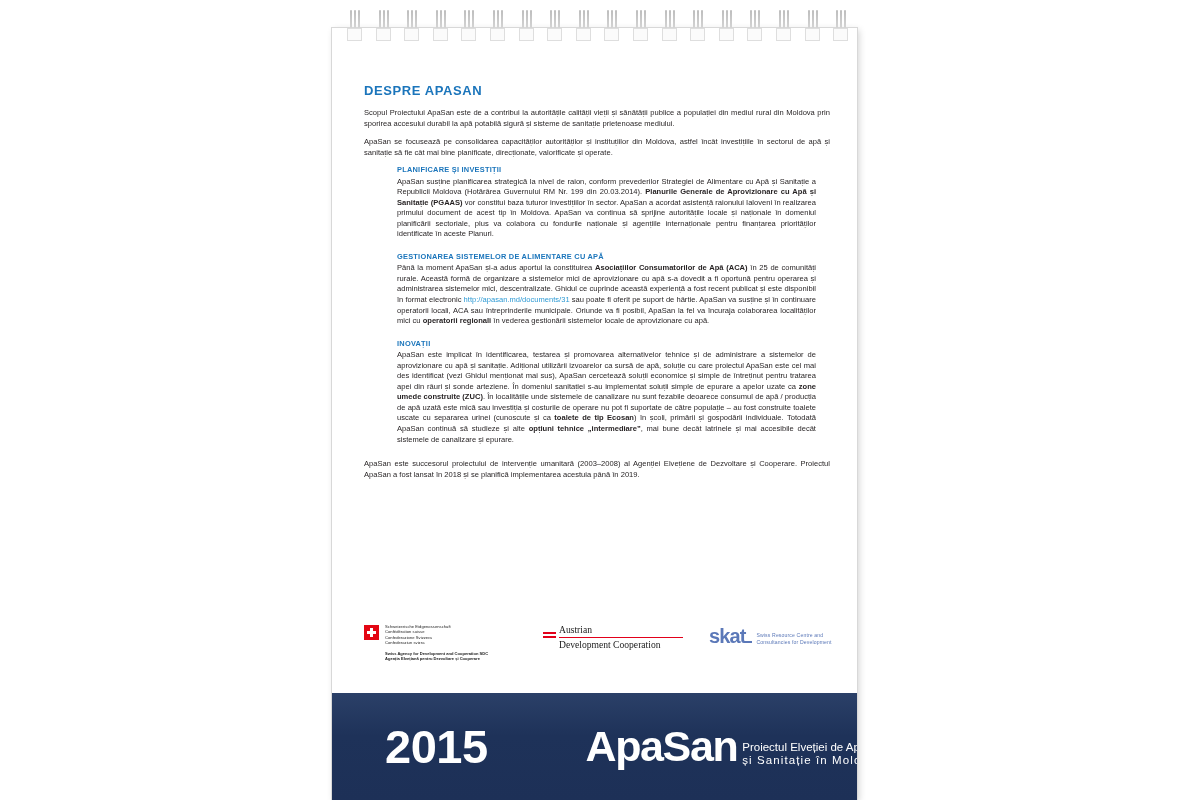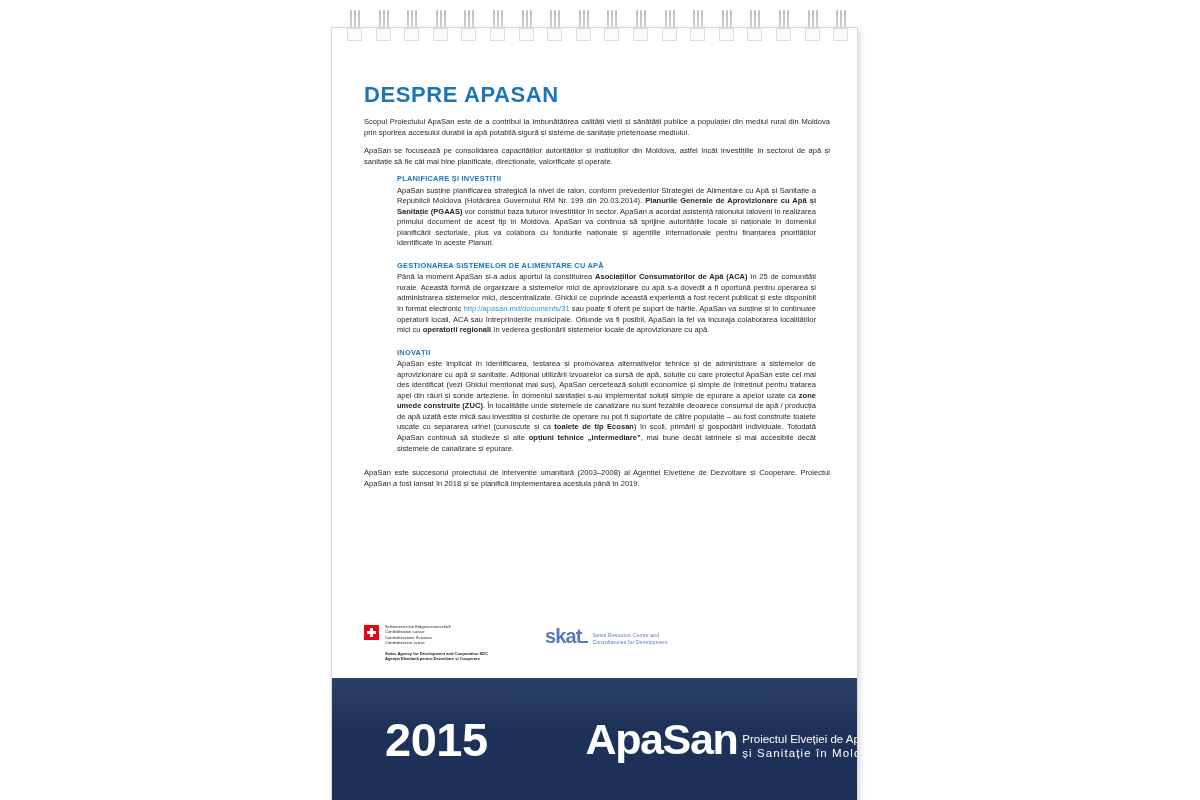--- a/index.html
+++ b/index.html
@@ -72,21 +72,21 @@
     left: 0;
     top: 0;
     right: 0;
     bottom: 107px;
     padding: 56px 27px 0 32px;
     box-sizing: border-box;
   }
 
   h1#page-title {
     color: #1b75bb;
-    font-size: 22px;
+    font-size: 13px;
     font-weight: bold;
     letter-spacing: 0.6px;
     margin: 0 0 11px 0;
     line-height: 1;
   }
 
   p.body-text {
     font-size: 7.55px;
     line-height: 10.6px;
     color: #231f20;
@@ -190,21 +190,21 @@
   .skat-tag { margin-left: 11px; padding-top: 3px; }
   .skat-tag div {
     font-size: 5.1px; line-height: 6.3px; color: #5b78b8;
     white-space: nowrap; letter-spacing: 0.15px;
   }
 
   
   #bottom-band {
     position: absolute;
     left: 0; right: 0; bottom: 0;
-    height: 122px;
+    height: 107px;
     background: linear-gradient(to bottom, #2b4068 0%, #1e3259 40%, #1d3057 100%);
     display: flex;
     align-items: center;
   }
   #band-year {
     color: #ffffff;
     font-size: 47px;
     font-weight: bold;
     letter-spacing: -0.5px;
     margin-left: 53px;
@@ -345,21 +345,21 @@
       <div class="hole"></div>
     </div>
   </div>
 
 <div id="page-sheet">
 
   <div id="content">
 
     <h1 id="page-title">DESPRE APASAN</h1>
 
-    <p class="body-text">Scopul Proiectului ApaSan este de a contribui la îmbunătățirea calității vieții și sănătății publice a populației din mediul rural din Moldova prin sporirea accesului durabil la apă potabilă sigură și sisteme de sanitație prietenoase mediului.</p>
+    <p class="body-text">Scopul Proiectului ApaSan este de a contribui la autoritățile calității vieții și sănătății publice a populației din mediul rural din Moldova prin sporirea accesului durabil la apă potabilă sigură și sisteme de sanitație prietenoase mediului.</p>
     <p class="body-text">ApaSan se focusează pe consolidarea capacităților autorităților și instituțiilor din Moldova, astfel încât investițiile în sectorul de apă și sanitație să fie cât mai bine planificate, direcționate, valorificate și operate.</p>
 
     <div class="indent-block">
 
       <div class="section-block">
         <h2 class="section-heading">PLANIFICARE ȘI INVESTIȚII</h2>
         <p class="body-text"><span>ApaSan susține planificarea strategică la nivel de raion, conform prevederilor Strategiei de Alimentare cu Apă și Sanitație a Republicii Moldova (Hotărârea Guvernului RM Nr. 199 din 20.03.2014). </span><strong>Planurile Generale de Aprovizionare cu Apă și Sanitație (PGAAS)</strong><span> vor constitui baza tuturor investițiilor în sector. ApaSan a acordat asistență raionului Ialoveni în realizarea primului document de acest tip în Moldova. ApaSan va continua să sprijine autoritățile locale și naționale în domeniul planificării sectoriale, plus va colabora cu fondurile naționale și agențiile internaționale pentru finanțarea priorităților identificate în aceste Planuri.</span></p>
       </div>
 
       <div class="section-block">
@@ -387,20 +387,32 @@
       <div class="swiss-text">
         <div class="swiss-line">Schweizerische Eidgenossenschaft</div>
         <div class="swiss-line">Confédération suisse</div>
         <div class="swiss-line">Confederazione Svizzera</div>
         <div class="swiss-line">Confederaziun svizra</div>
         <div class="swiss-sub">Swiss Agency for Development and Cooperation SDC</div>
         <div class="swiss-sub" style="margin-top:0">Agenția Elvețiană pentru Dezvoltare și Cooperare</div>
       </div>
     </div>
 
+    <div id="logo-austrian">
+      <div class="at-flag">
+        <span class="red"></span>
+          <span class="white"></span>
+          <span class="red"></span>
+      </div>
+      <div class="at-text">
+        <div class="at-top">Austrian</div>
+        <div class="at-rule"></div>
+        <div class="at-bottom">Development Cooperation</div>
+      </div>
+    </div>
 
     <div id="logo-skat">
       <div class="skat-word">skat</div>
       <div class="skat-tag">
         <div>Swiss Resource Centre and</div>
         <div>Consultancies for Development</div>
       </div>
     </div>
 
   </div>

